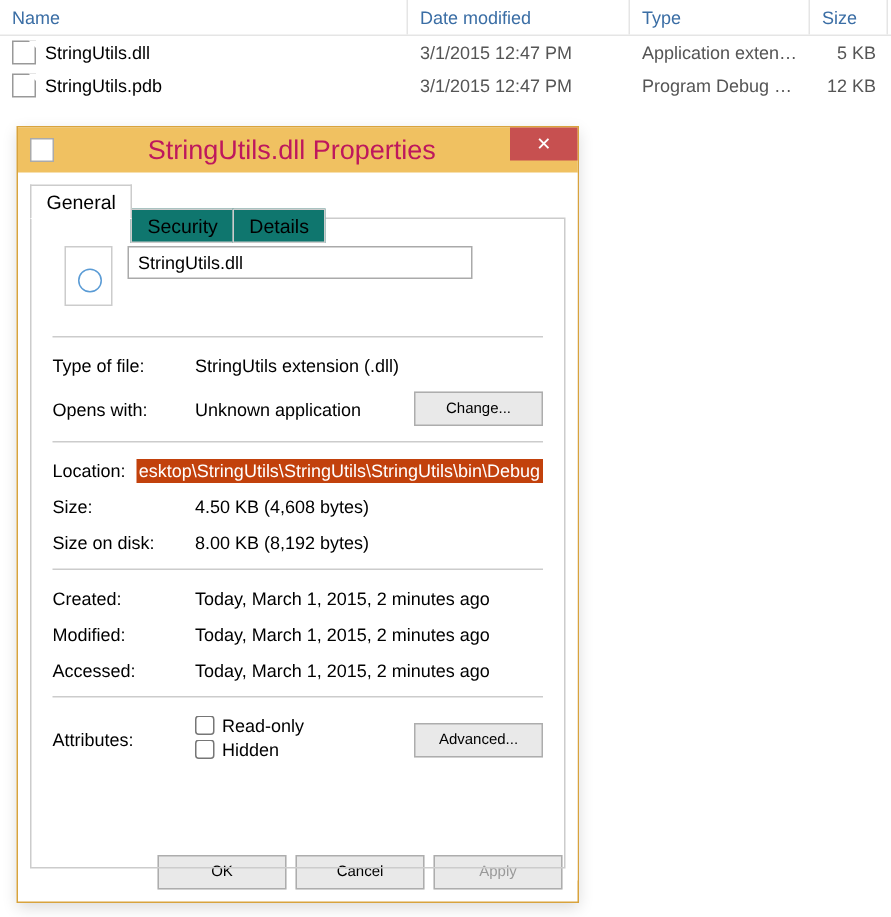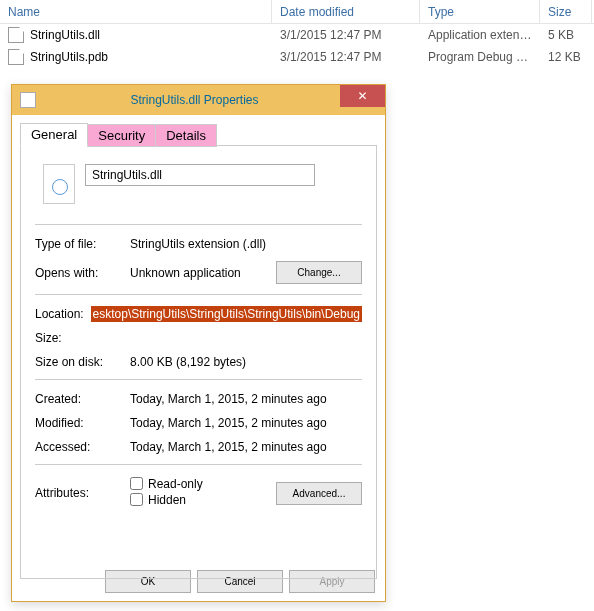--- a/index.html
+++ b/index.html
@@ -35,21 +35,21 @@
   .file-row {
     display: flex;
     height: 22px;
     align-items: center;
     color: #555;
   }
   .file-row .cell { padding: 0 8px; }
   .cell-name { width: 272px; display: flex; align-items: center; gap: 6px; color: #000;}
   .cell-date { width: 148px; }
   .cell-type { width: 120px; white-space: nowrap; overflow: hidden; text-overflow: ellipsis; }
-  .cell-size { width: 52px; }
+  .cell-size { width: 52px; text-align: right; }
   .file-icon {
     width: 16px; height: 16px;
     background: #fff;
     border: 1px solid #999;
     position: relative;
     font-size: 8px;
     display: inline-flex;
     align-items: center;
     justify-content: center;
   }
@@ -82,22 +82,22 @@
   }
   .titlebar-icon {
     width: 16px; height: 16px;
     background: #fff;
     border: 1px solid #aaa;
     margin-right: 8px;
   }
   .titlebar-title {
     flex: 1;
     text-align: center;
-    color: #0369a1;
-    font-size: 12px;
+    color: #be185d;
+    font-size: 18px;
     margin-right: 40px;
   }
   .close-btn {
     position: absolute;
     right: 0; top: 0;
     width: 45px; height: 22px;
     background: #c75050;
     color: #fff;
     display: flex;
     align-items: center;
@@ -121,22 +121,22 @@
     font-size: 13px;
     cursor: pointer;
     margin-right: -1px;
     position: relative;
   }
   .tab.active {
     border-bottom: 1px solid #fff;
     z-index: 3;
   }
   .tab:not(.active) {
-    background: #f9a8d4;
-    top: 1px;
+    background: #0f766e;
+    top: 16px;
   }
   .tabpanel {
     border: 1px solid #ccc;
     margin-top: -1px;
     padding: 14px 14px 18px 14px;
     height: 434px;
     position: relative;
     z-index: 1;
   }
   .row {
@@ -281,20 +281,21 @@
       </div>
 
       <hr class="divider">
 
       <div class="row">
         <div class="label">Location:</div>
         <div class="value"><span class="highlight">esktop\StringUtils\StringUtils\StringUtils\bin\Debug</span></div>
       </div>
       <div class="row">
         <div class="label">Size:</div>
+        <div class="value">4.50 KB (4,608 bytes)</div>
       </div>
       <div class="row">
         <div class="label">Size on disk:</div>
         <div class="value">8.00 KB (8,192 bytes)</div>
       </div>
 
       <hr class="divider">
 
       <div class="row">
         <div class="label">Created:</div>

